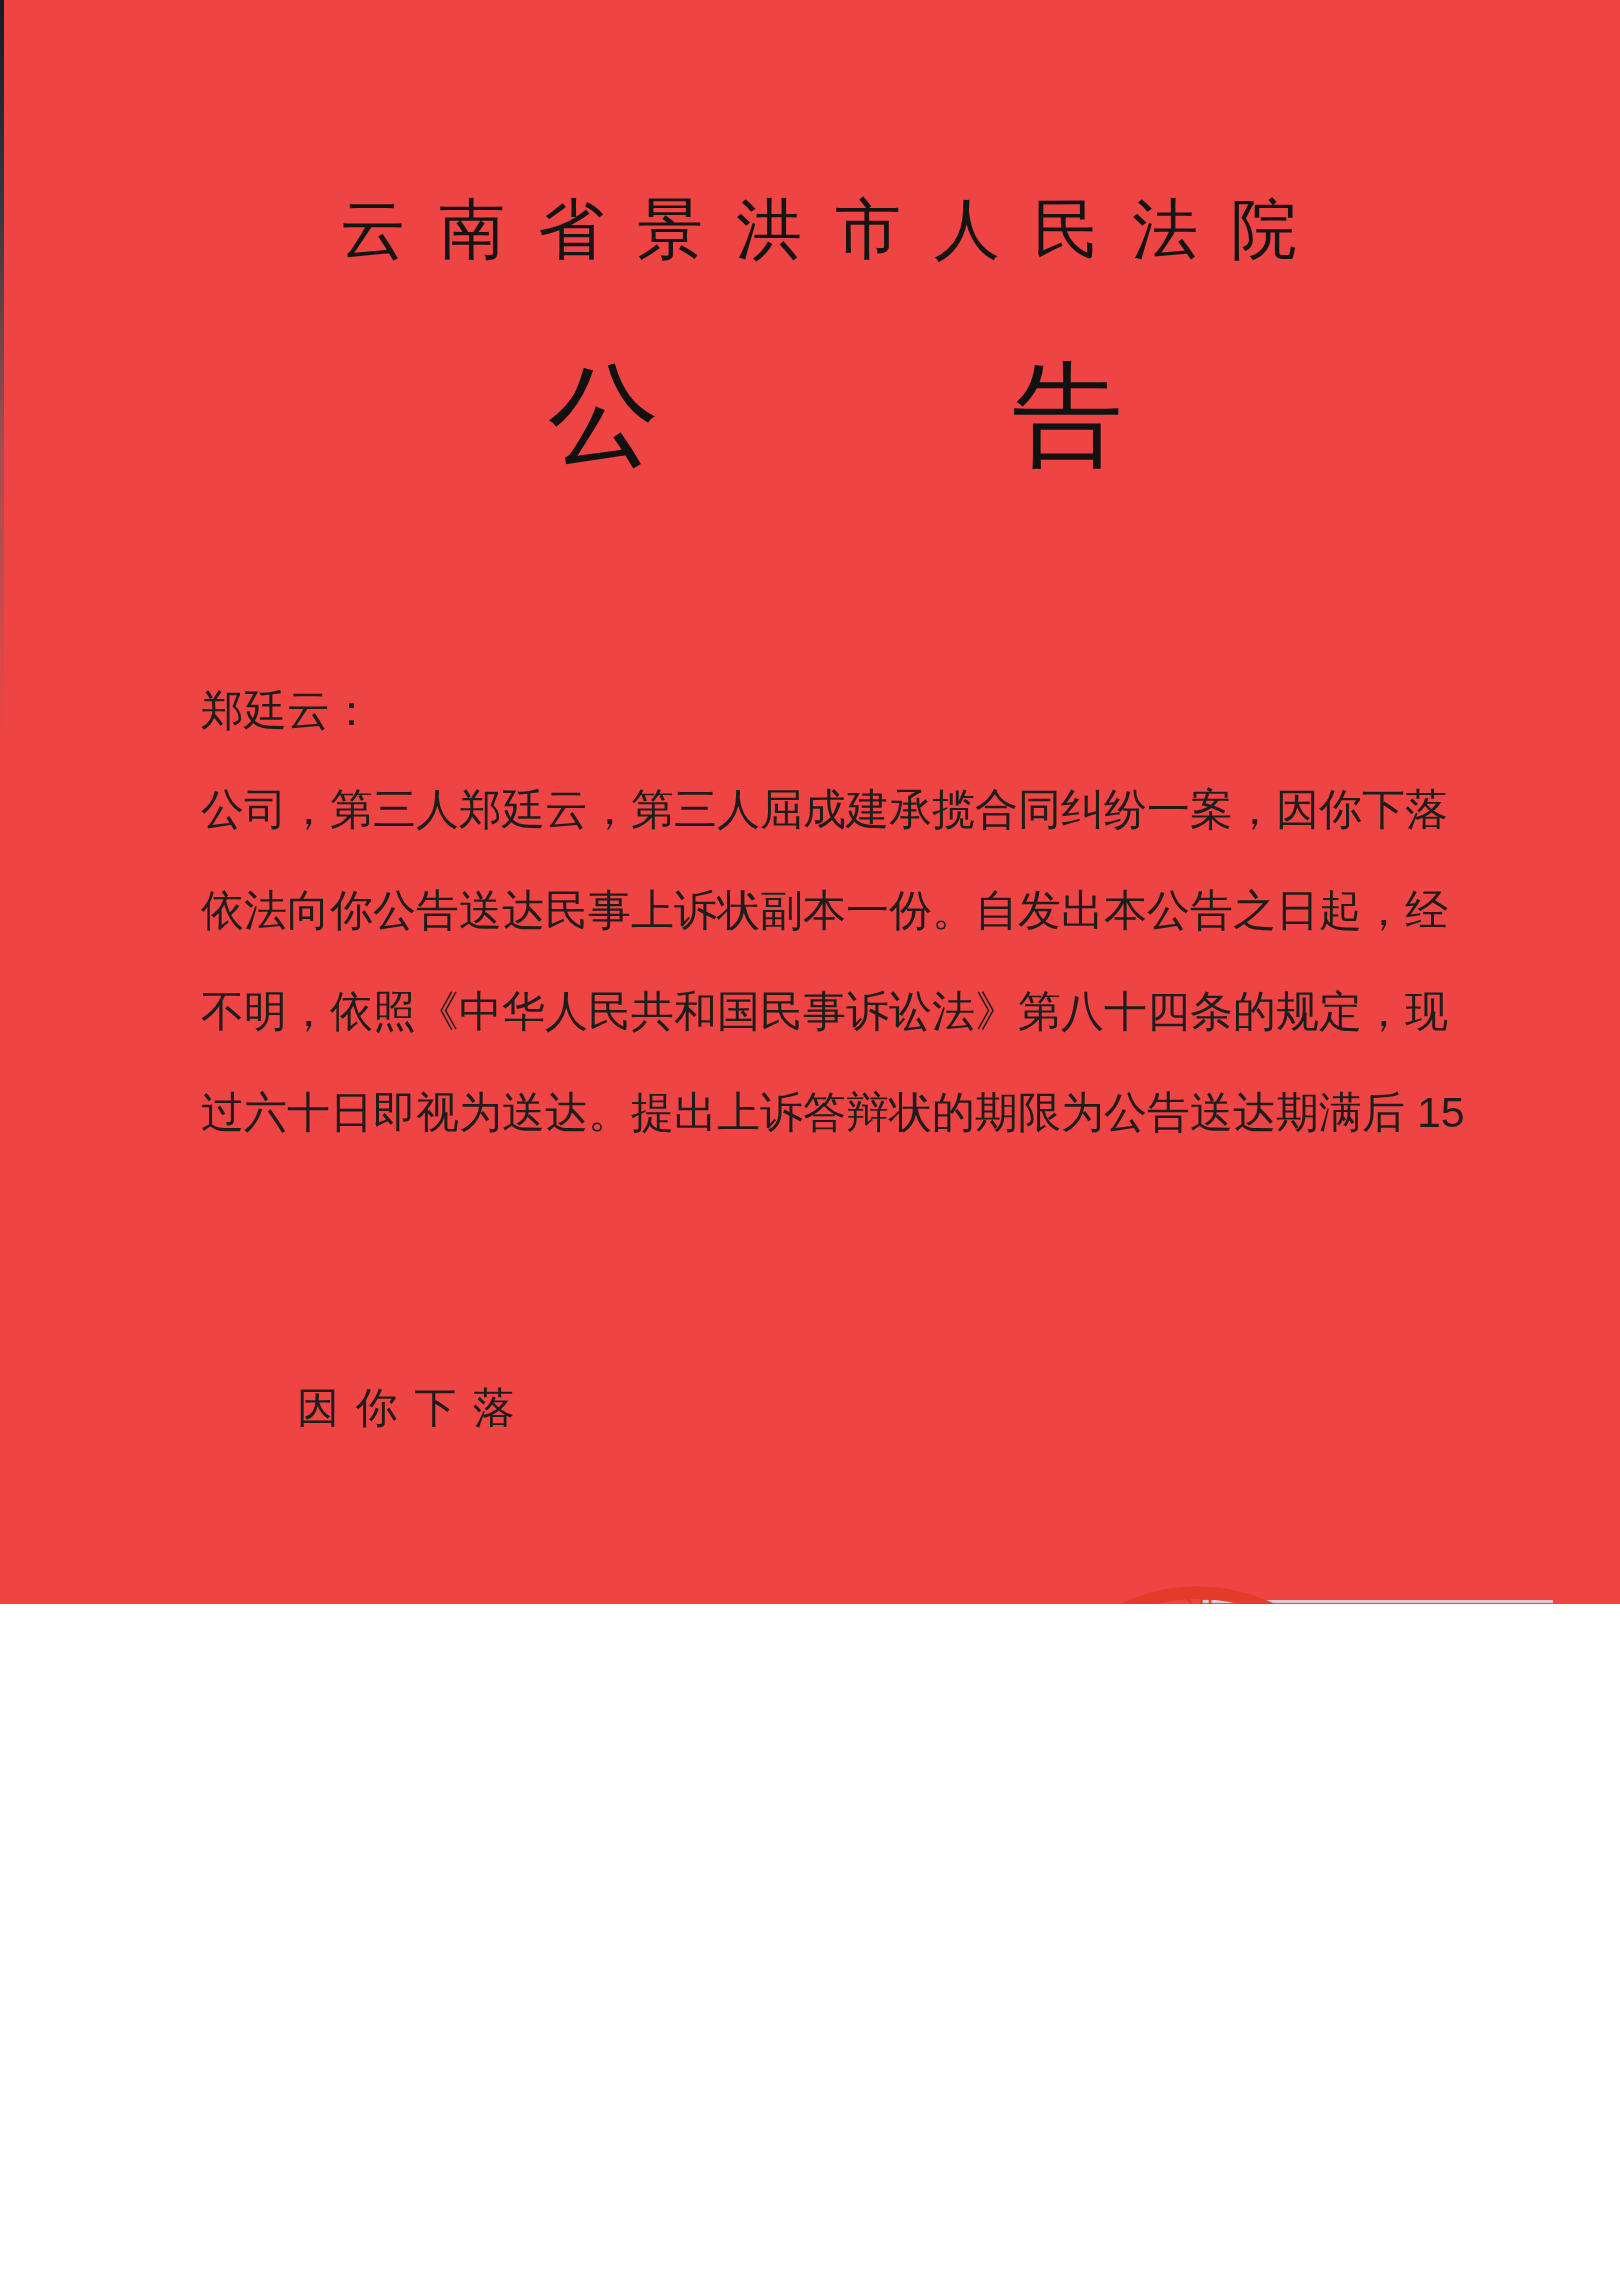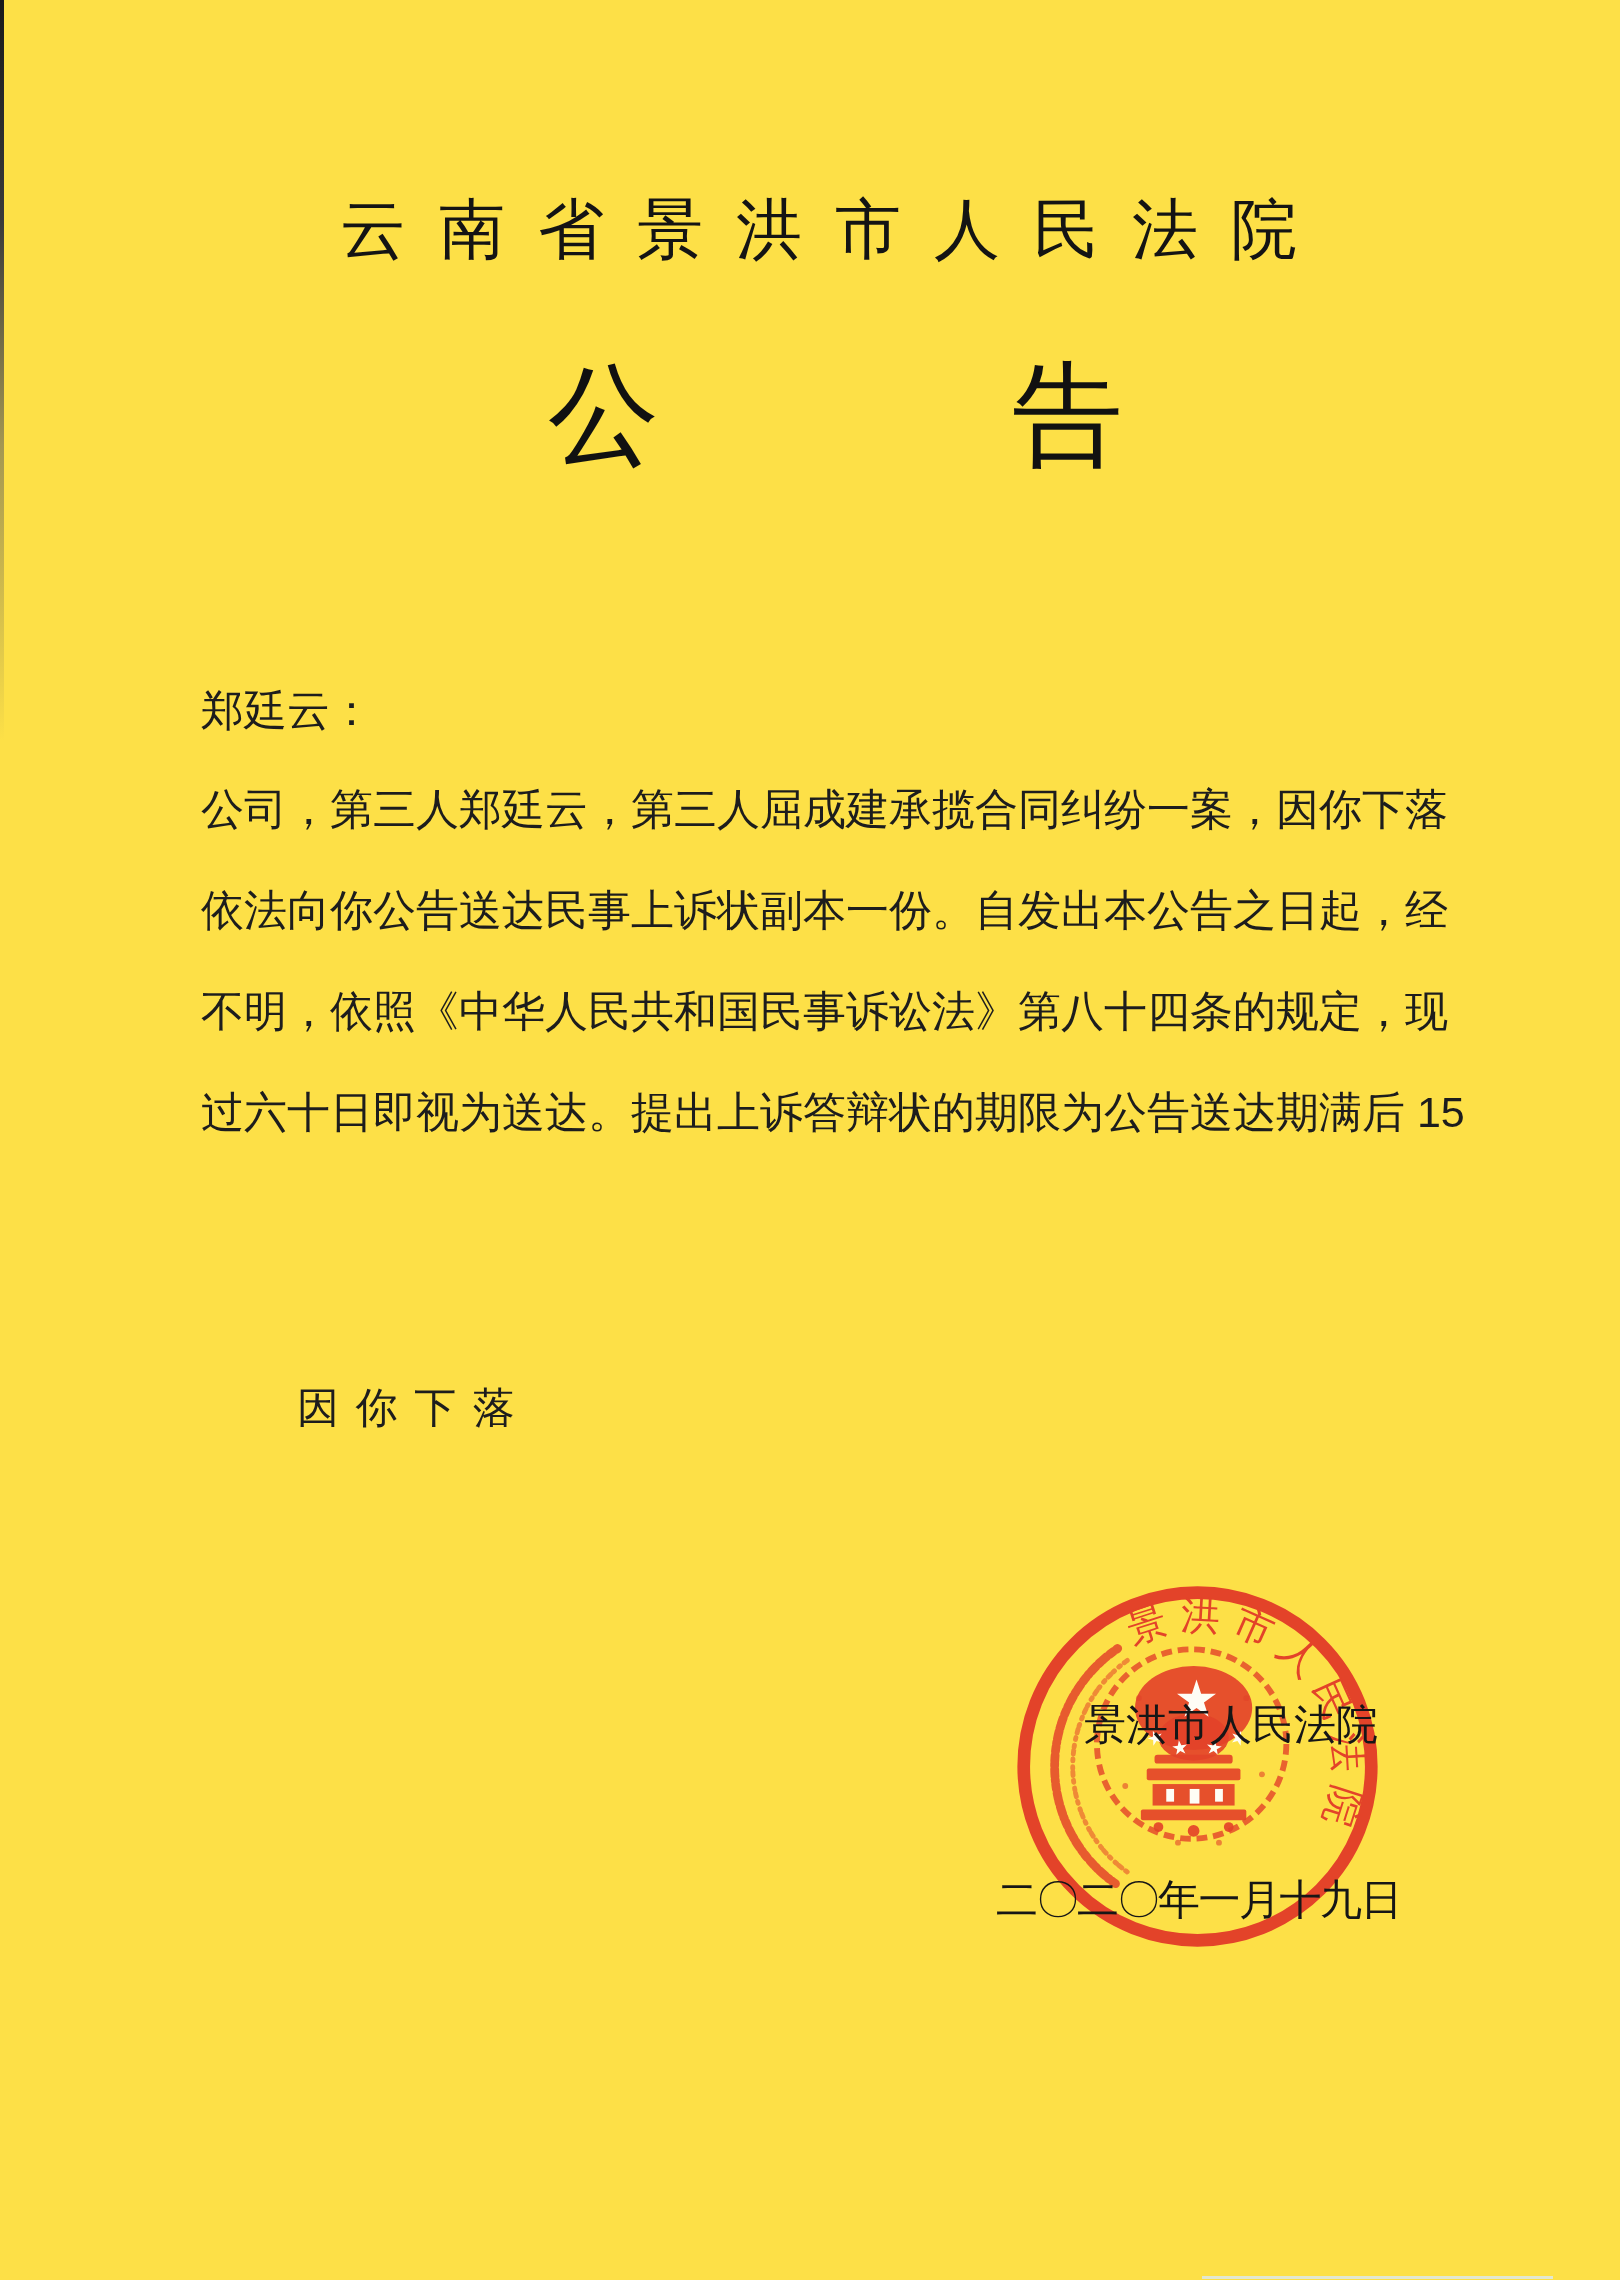--- a/index.html
+++ b/index.html
@@ -1,20 +1,20 @@
 <!DOCTYPE html>
 <html><head>
 <meta charset="utf-8">
 <style>
   * { margin:0; padding:0; box-sizing:border-box; }
   html,body { background:#ffffff; }
   .page {
     position:relative;
-    width:1621px; height:2280px;
-    background:#fde047;
+    width:1621px; height:1604px;
+    background:#ef4444;
     overflow:hidden;
     color:#1d1d1d;
     font-family:"Liberation Sans","DejaVu Sans",sans-serif;
   }
   
   .edge-artifact {
     position:absolute; left:0; top:0; width:3.9px; height:741px;
     background:linear-gradient(to bottom, #1a1a1a 0%, #3a3a3a 30%, rgba(90,90,90,.55) 60%, rgba(120,120,120,0) 100%);
   }
   .edge-artifact-bottom {

